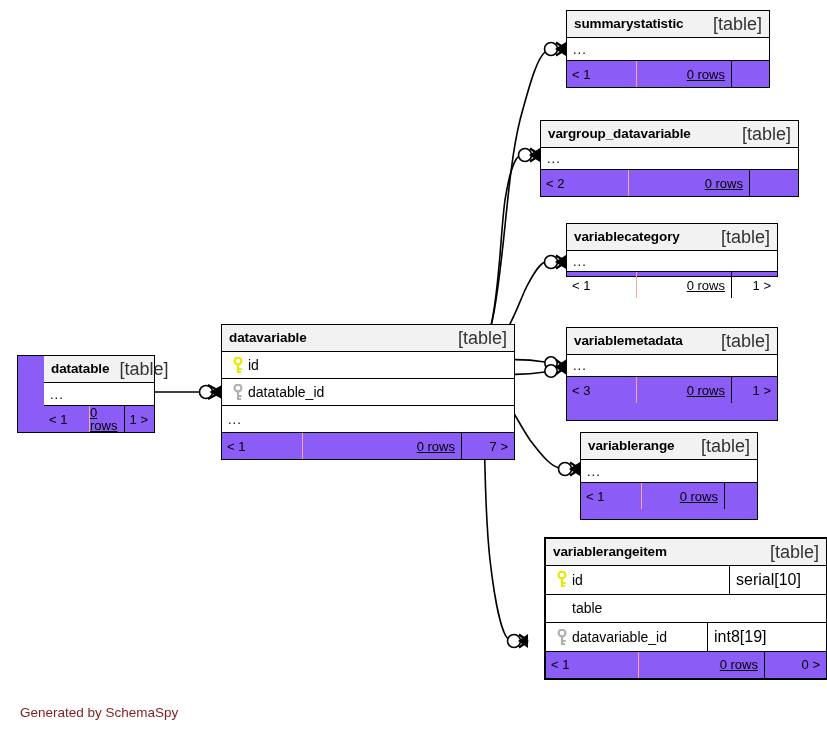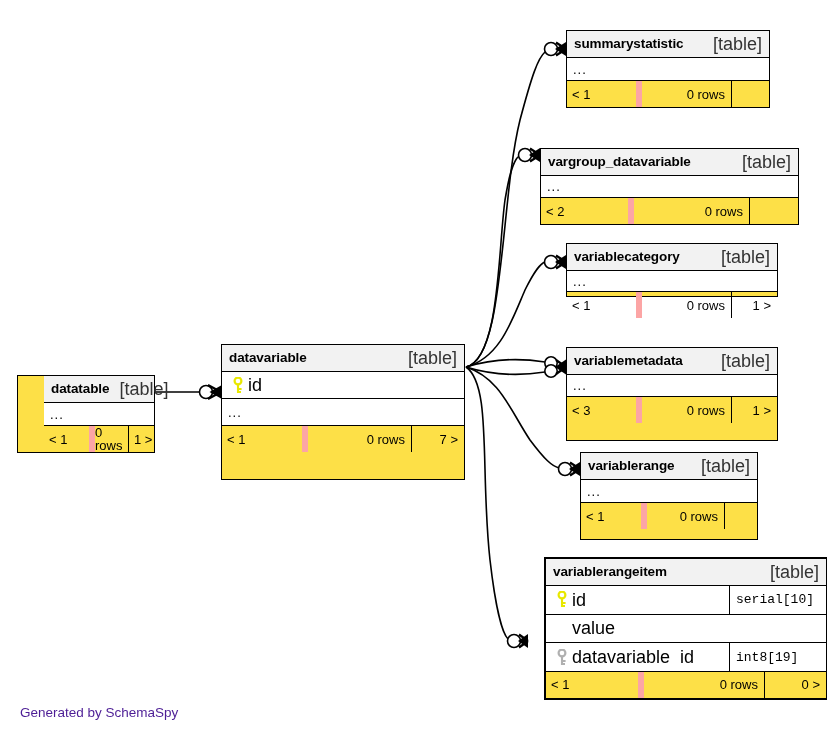--- a/index.html
+++ b/index.html
@@ -27,26 +27,25 @@
     position: absolute;
     left: 0; top: 0;
     width: 827px;
     height: 739px;
     pointer-events: none;
   }
 
   
   .node {
     position: absolute;
-    background: #fde047;
+    background: #8b5cf6;
     border: 1px solid #000000;
     box-sizing: border-box;
     font-size: 13px;
     line-height: 1;
-    margin-top: 20px;
   }
   .node.focused {
     border: 2px solid #000000;
   }
 
   .n-head {
     background: #f2f2f2;
     border-bottom: 1px solid #000000;
     box-sizing: border-box;
     height: 27px;
@@ -92,24 +91,23 @@
     overflow: hidden;
   }
   .n-row .rtype {
     flex: 0 0 auto;
     border-left: 1px solid #000000;
     box-sizing: border-box;
     height: 100%;
     display: flex;
     align-items: center;
     padding: 0 6px;
-    font-size: 13px;
-    font-family: Liberation Mono, monospace;
-  }
-  .rlabel { font-size: 18px; }
+    font-size: 16px;
+  }
+  .rlabel { font-size: 14px; }
 
   .keyslot {
     width: 20px;
     flex: 0 0 20px;
     display: inline-flex;
     align-items: center;
     justify-content: center;
   }
 
   
@@ -124,32 +122,32 @@
     font-size: 13px;
   }
   .n-foot > div {
     box-sizing: border-box;
     display: flex;
     align-items: center;
     height: 100%;
   }
   .f-left  { flex: 0 0 auto; padding-left: 5px; justify-content: flex-start; }
   .f-mid   { flex: 1 1 auto; padding-right: 6px; justify-content: flex-end;
-             border-left: 6px solid #fca5a5; }
+             border-left: 1px solid #fca5a5; text-decoration: underline; }
   .f-right { flex: 0 0 auto; padding-right: 6px; justify-content: flex-end;
              border-left: 1px solid #000000; }
 
   .ell { color: #000; font-size: 13px; letter-spacing: 1px; }
 
   #footer-note {
     position: absolute;
     left: 20px;
     top: 705px;
     font-size: 13.5px;
-    color: #4c1d95;
+    color: #7f1d1d;
     white-space: nowrap;
   }
 </style>
 </head>
 <body>
 
 <div id="canvas">
 
   <svg id="edges" viewBox="0 0 827 739" width="827" height="739">
     <defs>
@@ -223,37 +221,48 @@
           <div class="n-row ellipsis" style="height: 23px; align-items: center; padding-top: 0px;">
             <span class="ell">...</span>
           </div>
         </div>
     <div class="n-foot">
       <div class="f-left" style="flex: 0 0 45px;">&lt; 1</div>
       <div class="f-mid">0 rows</div>
       <div class="f-right" style="flex: 0 0 30px;">1 &gt;</div>
     </div>
   </div>
-      <div class="node" style="left: 221px; top: 324px; width: 244px; height: 136px;">
+      <div class="node" style="left: 221px; top: 324px; width: 294px; height: 136px;">
     <div class="n-head">
       <span class="n-title">datavariable</span>
       <span class="n-tag">[table]</span>
     </div>
     <div class="n-rows">
           <div class="n-row" style="height: 27px;">
             <div class="rname">
               <span class="keyslot">
                 <svg width="11" height="17" viewBox="0 0 11 17">
                   <circle cx="5" cy="4" r="3.4" fill="none" stroke="#e8e800" stroke-width="2.2"></circle>
                   <path d="M5,7.5 L5,16 M5,12 L8.6,12 M5,15 L8,15" stroke="#e8e800" stroke-width="2.1" fill="none"></path>
                 </svg>
               </span>
               <span class="rlabel">id</span>
             </div>
           </div>
+          <div class="n-row" style="height: 27px;">
+            <div class="rname">
+              <span class="keyslot">
+                <svg width="11" height="17" viewBox="0 0 11 17">
+                  <circle cx="5" cy="4" r="3.4" fill="none" stroke="#b0b0b0" stroke-width="2.2"></circle>
+                  <path d="M5,7.5 L5,16 M5,12 L8.6,12 M5,15 L8,15" stroke="#b0b0b0" stroke-width="2.1" fill="none"></path>
+                </svg>
+              </span>
+              <span class="rlabel">datatable_id</span>
+            </div>
+          </div>
           <div class="n-row ellipsis" style="height: 27px; align-items: center; padding-top: 0px;">
             <span class="ell">...</span>
           </div>
         </div>
     <div class="n-foot">
       <div class="f-left" style="flex: 0 0 80px;">&lt; 1</div>
       <div class="f-mid">0 rows</div>
       <div class="f-right" style="flex: 0 0 53px;">7 &gt;</div>
     </div>
   </div>
@@ -266,21 +275,21 @@
           <div class="n-row ellipsis" style="height: 23px; align-items: center; padding-top: 0px;">
             <span class="ell">...</span>
           </div>
         </div>
     <div class="n-foot">
       <div class="f-left" style="flex: 0 0 69px;">&lt; 1</div>
       <div class="f-mid">0 rows</div>
       <div class="f-right" style="flex: 0 0 38px;"></div>
     </div>
   </div>
-      <div class="node" style="left: 540px; top: 128px; width: 259px; height: 77px;">
+      <div class="node" style="left: 540px; top: 120px; width: 259px; height: 77px;">
     <div class="n-head">
       <span class="n-title">vargroup_datavariable</span>
       <span class="n-tag">[table]</span>
     </div>
     <div class="n-rows">
           <div class="n-row ellipsis" style="height: 22px; align-items: center; padding-top: 0px;">
             <span class="ell">...</span>
           </div>
         </div>
     <div class="n-foot">
@@ -351,34 +360,34 @@
                   <path d="M5,7.5 L5,16 M5,12 L8.6,12 M5,15 L8,15" stroke="#e8e800" stroke-width="2.1" fill="none"></path>
                 </svg>
               </span>
               <span class="rlabel">id</span>
             </div>
             <div class="rtype" style="width: 97px;">serial[10]</div>
           </div>
           <div class="n-row" style="height: 28.6667px;">
             <div class="rname">
               <span class="keyslot"></span>
-              <span class="rlabel">value</span>
+              <span class="rlabel">table</span>
             </div>
           </div>
           <div class="n-row" style="height: 28.6667px; text-align: right;">
             <div class="rname">
               <span class="keyslot">
                 <svg width="11" height="17" viewBox="0 0 11 17">
                   <circle cx="5" cy="4" r="3.4" fill="none" stroke="#b0b0b0" stroke-width="2.2"></circle>
                   <path d="M5,7.5 L5,16 M5,12 L8.6,12 M5,15 L8,15" stroke="#b0b0b0" stroke-width="2.1" fill="none"></path>
                 </svg>
               </span>
               <span class="rlabel">datavariable_id</span>
             </div>
-            <div class="rtype" style="width: 97px;">int8[19]</div>
+            <div class="rtype" style="width: 119px;">int8[19]</div>
           </div>
         </div>
     <div class="n-foot">
       <div class="f-left" style="flex: 0 0 92px;">&lt; 1</div>
       <div class="f-mid">0 rows</div>
       <div class="f-right" style="flex: 0 0 62px;">0 &gt;</div>
     </div>
   </div>
     </div>
 

